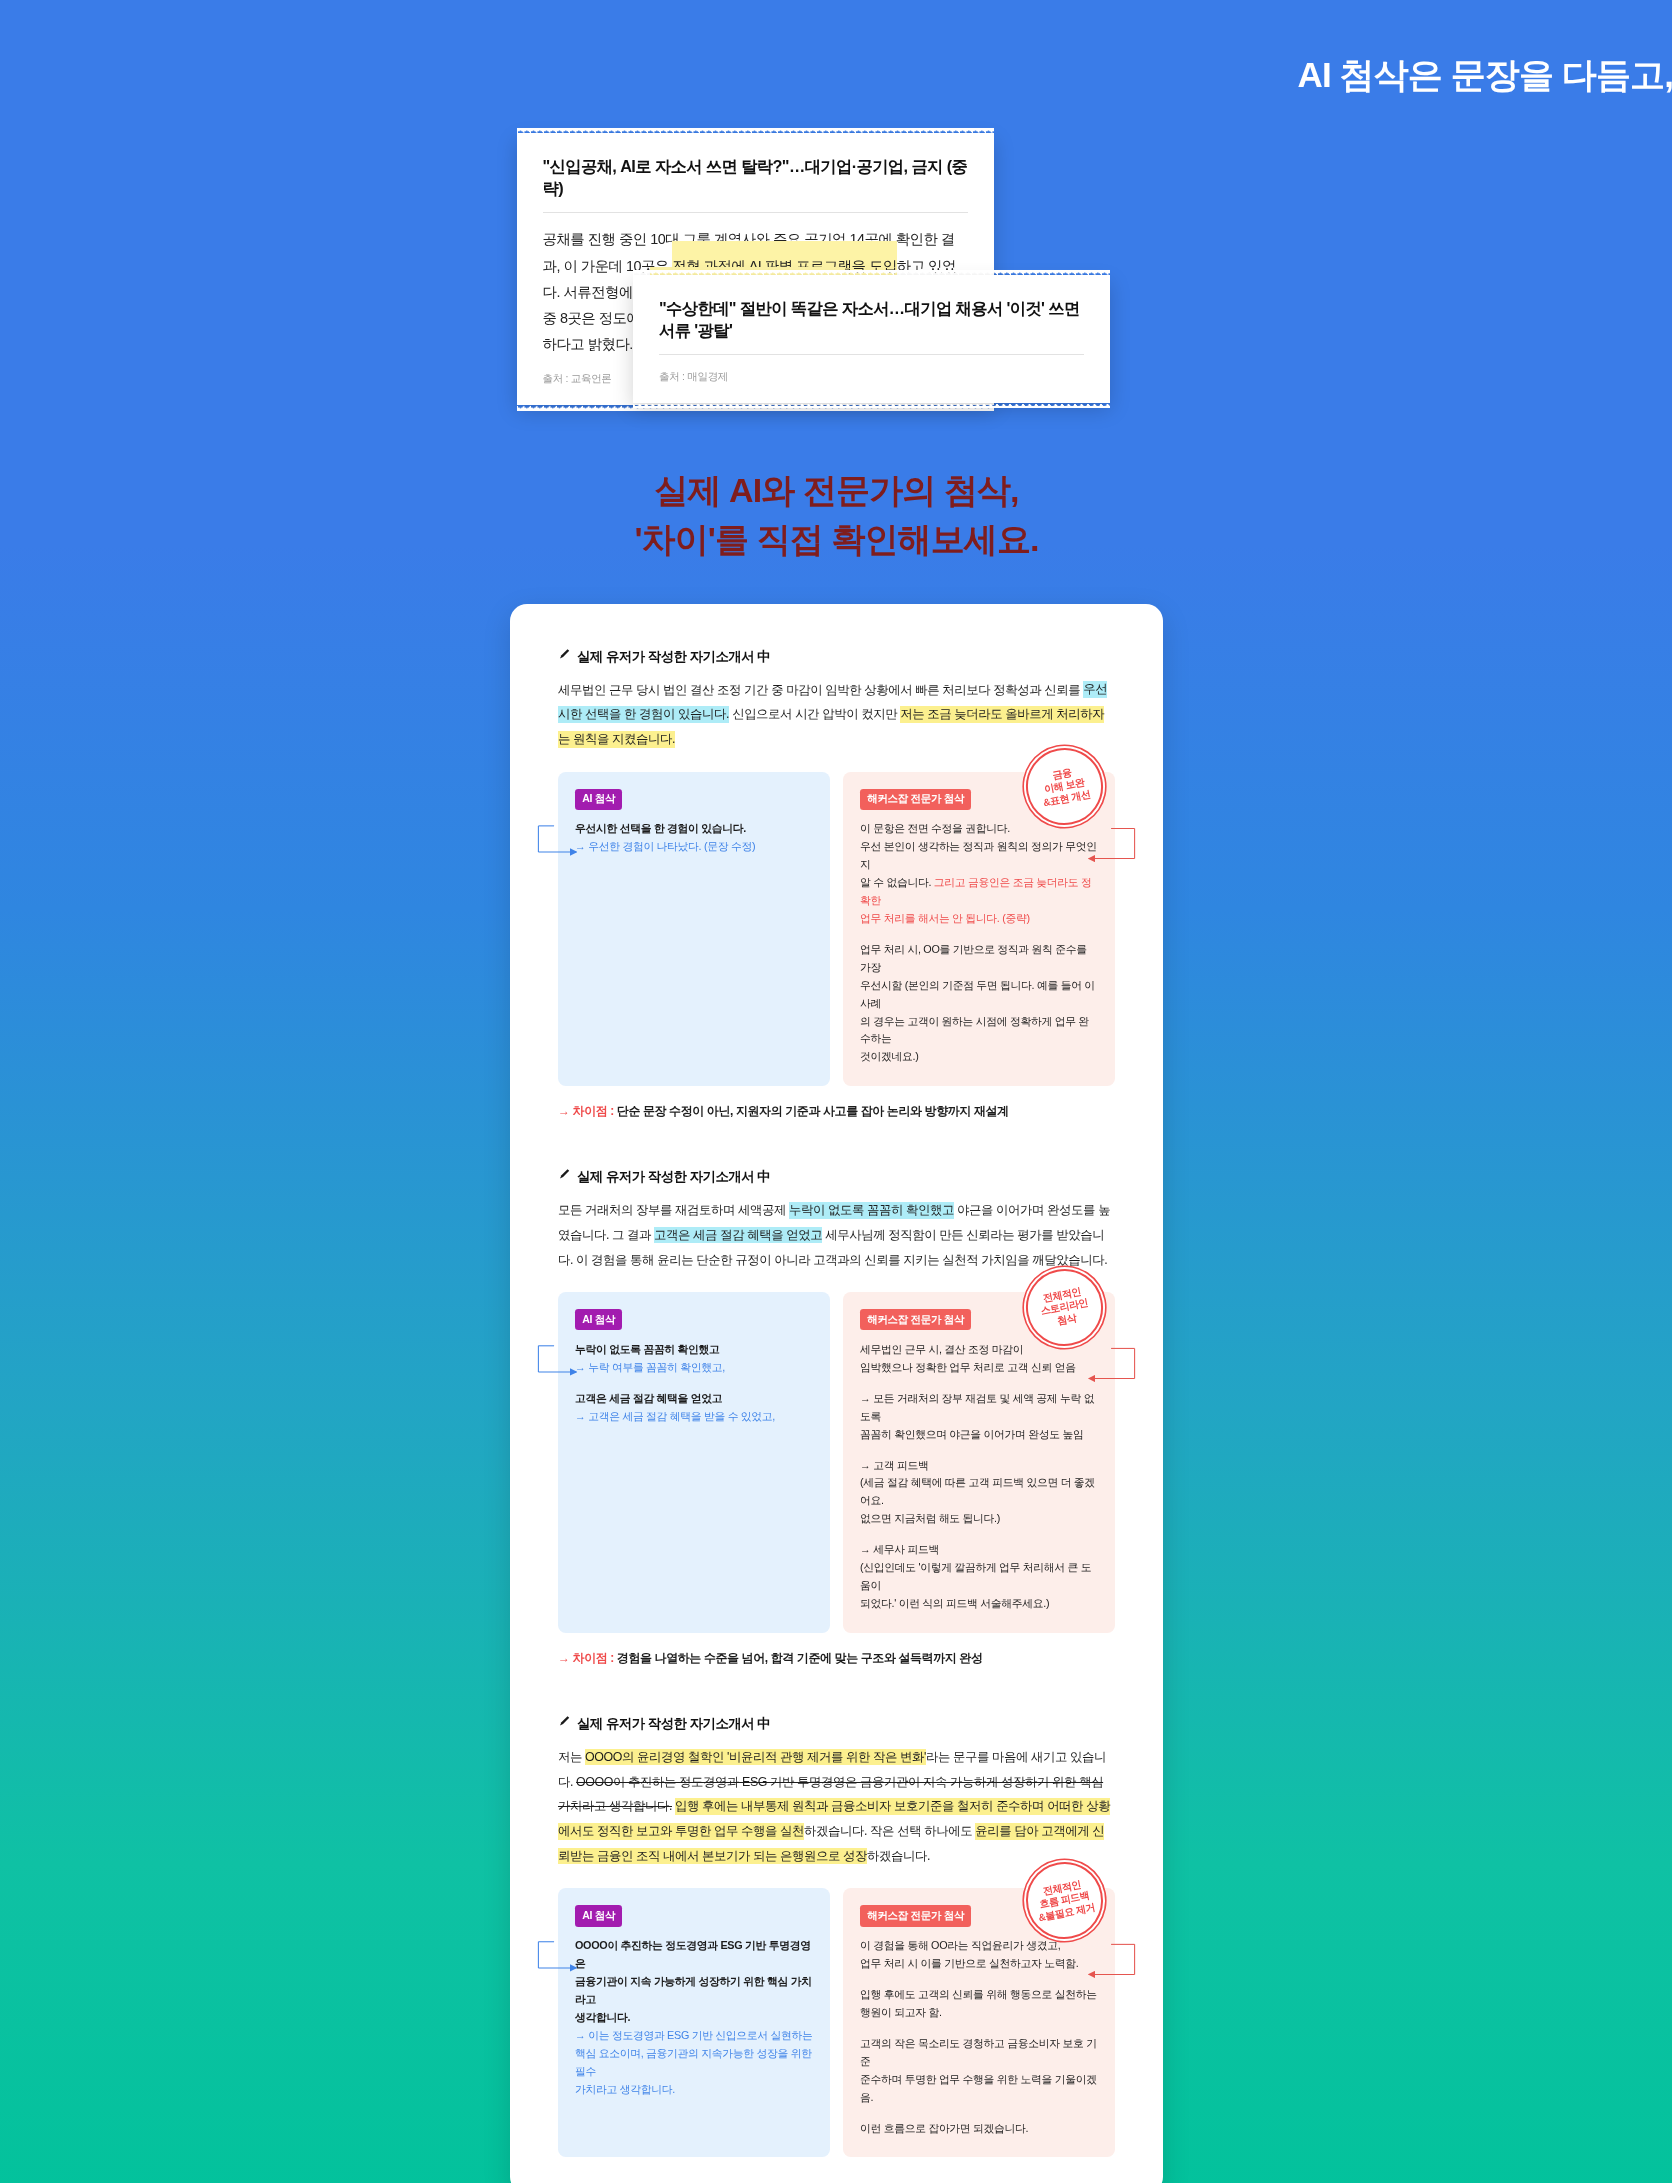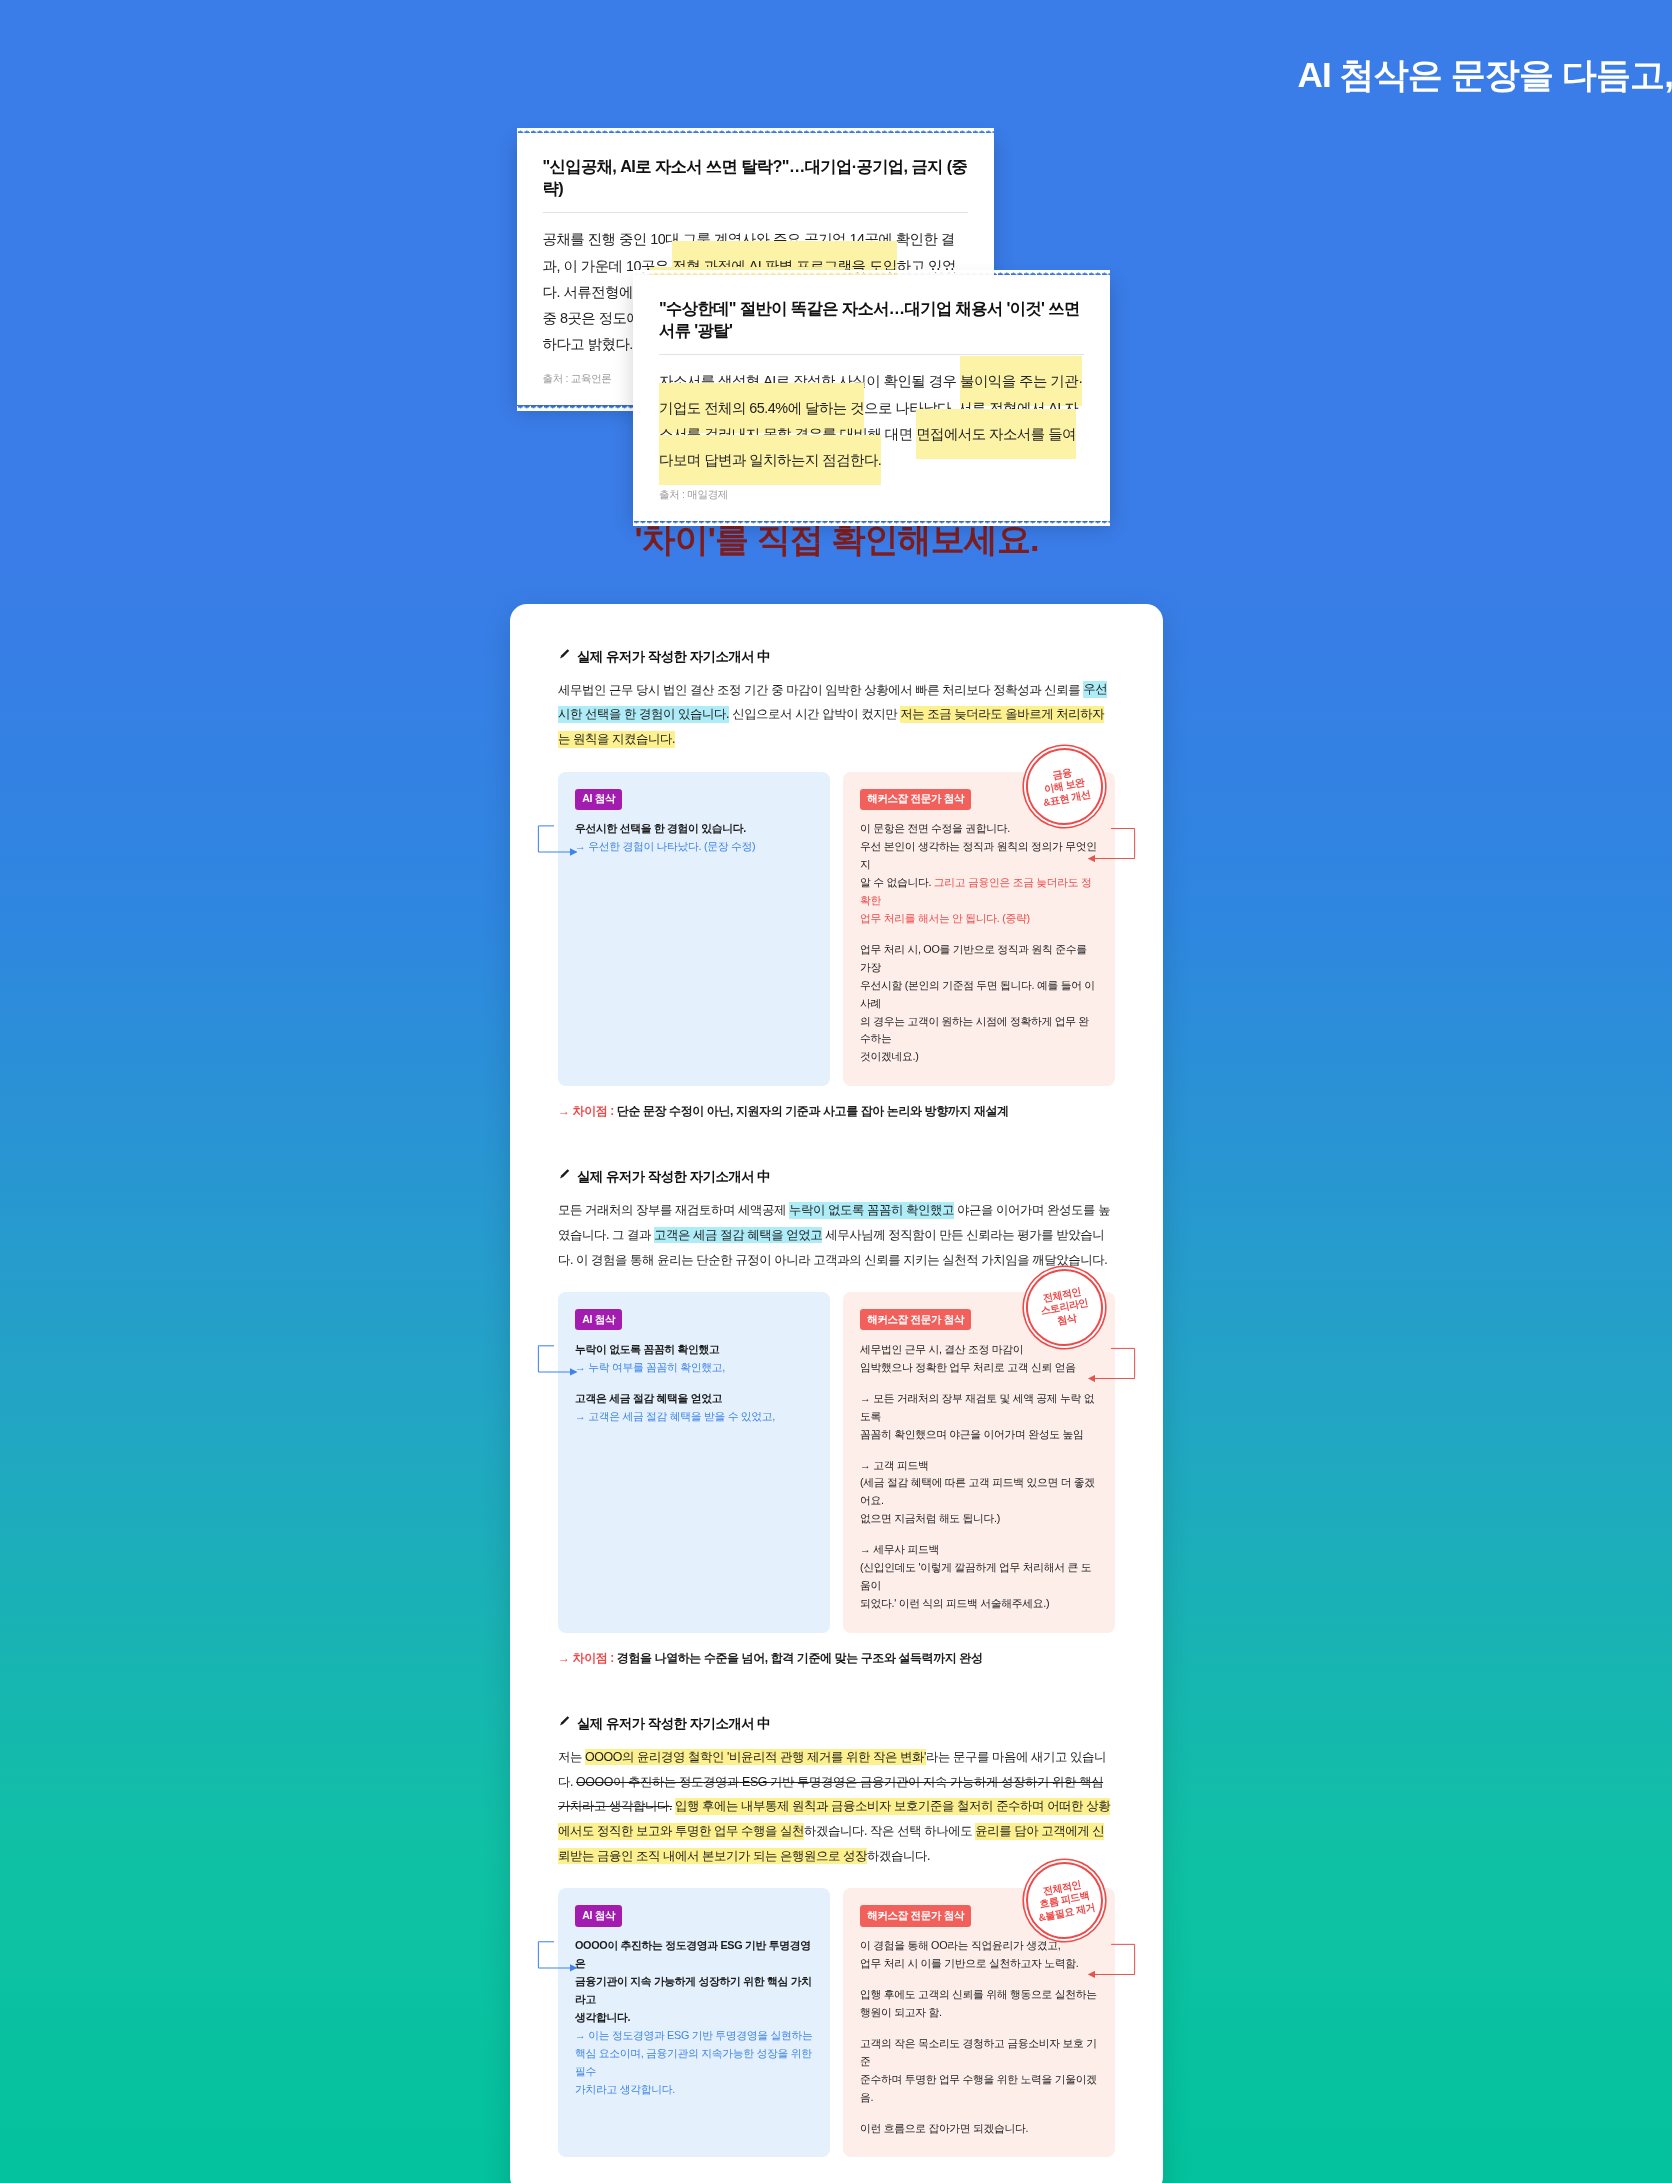--- a/index.html
+++ b/index.html
@@ -219,21 +219,20 @@
   </h1>
 
   <div class="news-area">
     <div class="news-card news-card--1">
       <div class="news-headline">"신입공채, AI로 자소서 쓰면 탈락?"…대기업·공기업, 금지 (중략)</div>
       <div class="news-body">공채를 진행 중인 10대 그룹 계열사와 주요 공기업 14곳에 확인한 결과, 이 가운데 10곳은 <mark class="hl-y">전형 과정에 AI 판별 프로그램을 도입</mark>하고 있었다. 서류전형에서 <mark class="hl-y">자기소개서의 'AI 표절률'을 확인</mark>한다고 답했으며, 그중 8곳은 정도에 따라 <mark class="hl-y">감점 사유가 될 수 있다고</mark>, 1곳은 <mark class="hl-y">탈락까지 가능</mark>하다고 밝혔다.</div>
       <div class="news-source">출처 : 교육언론</div>
     </div>
     <div class="news-card news-card--2">
       <div class="news-headline">"수상한데" 절반이 똑같은 자소서…대기업 채용서 '이것' 쓰면 서류 '광탈'</div>
-      <div class="news-body">자소서를 생성형 AI로 작성한 사실이 확인될 경우 <mark class="hl-y">불이익을 주는 기관·기업도 전체의 65.4%에 달하는 것</mark>으로 나타났다. 서류 전형에서 AI 자소서를 걸러내지 못할 경우를 대비해 대면 <mark class="hl-y">면접에서도 자소서를 들여다보며 답변과 일치하는지 점검한다.</mark></div>
       <div class="news-source">출처 : 매일경제</div>
     </div>
   </div>
 
   <h2 class="section-title">
     <span class="ln">실제 AI와 전문가의 첨삭,</span>
     <span class="ln">'차이'를 직접 확인해보세요.</span>
   </h2>
 
   <div class="panel">
@@ -304,21 +303,21 @@
         </div>
         <div class="example-block">
           <div class="src-head">
             <span class="pen-icon"><svg width="12.4" height="12.4" viewBox="0 0 19 19">
                 <path d="M3 16 L5.2 11.2 L14.6 1.8 L17.2 4.4 L7.8 13.8 Z" fill="#1a1a1a"></path>
               </svg></span>
             <span>실제 유저가 작성한 자기소개서 中</span>
           </div>
           <div class="src-body">저는 <mark class="hl-y2">OOOO의 윤리경영 철학인 '비윤리적 관행 제거를 위한 작은 변화'</mark>라는 문구를 마음에 새기고 있습니다. <span class="strike">OOOO이 추진하는 정도경영과 ESG 기반 투명경영은 금융기관이 지속 가능하게 성장하기 위한 핵심 가치라고 생각합니다.</span> <mark class="hl-y2">입행 후에는 내부통제 원칙과 금융소비자 보호기준을 철저히 준수하며 어떠한 상황에서도 정직한 보고와 투명한 업무 수행을 실천</mark>하겠습니다. 작은 선택 하나에도 <mark class="hl-y2">윤리를 담아 고객에게 신뢰받는 금융인 조직 내에서 본보기가 되는 은행원으로 성장</mark>하겠습니다.</div>
           <div class="compare">
-            <div class="col col--ai"><span class="tag tag--ai">AI 첨삭</span><div class="line">OOOO이 추진하는 정도경영과 ESG 기반 투명경영은</div><div class="line">금융기관이 지속 가능하게 성장하기 위한 핵심 가치라고</div><div class="line">생각합니다.</div><div class="sub">→ 이는 정도경영과 ESG 기반 투명경영을 실현하는</div><div class="sub">핵심 요소이며, 금융기관의 지속가능한 성장을 위한 필수</div><div class="sub">가치라고 생각합니다.</div></div>
+            <div class="col col--ai"><span class="tag tag--ai">AI 첨삭</span><div class="line">OOOO이 추진하는 정도경영과 ESG 기반 투명경영은</div><div class="line">금융기관이 지속 가능하게 성장하기 위한 핵심 가치라고</div><div class="line">생각합니다.</div><div class="sub">→ 이는 정도경영과 ESG 기반 신입으로서 실현하는</div><div class="sub">핵심 요소이며, 금융기관의 지속가능한 성장을 위한 필수</div><div class="sub">가치라고 생각합니다.</div></div>
             <div class="col col--expert"><span class="tag tag--expert">해커스잡 전문가 첨삭</span><div class="line plain">이 경험을 통해 OO라는 직업윤리가 생겼고,</div><div class="line plain">업무 처리 시 이를 기반으로 실천하고자 노력함.</div><div class="gap"></div><div class="line plain">입행 후에도 고객의 신뢰를 위해 행동으로 실천하는</div><div class="line plain">행원이 되고자 함.</div><div class="gap"></div><div class="line plain">고객의 작은 목소리도 경청하고 금융소비자 보호 기준</div><div class="line plain">준수하며 투명한 업무 수행을 위한 노력을 기울이겠음.</div><div class="gap"></div><div class="line plain">이런 흐름으로 잡아가면 되겠습니다.</div><div class="stamp stamp--3">
                 <span>전체적인<br>흐름 피드백<br>&amp;불필요 제거</span>
               </div></div>
             <svg class="arrow-svg" viewBox="0 0 852 410.375" width="557" height="268">
               <defs>
                 <marker id="ab2" markerWidth="7" markerHeight="7" refX="6" refY="3.5" orient="auto">
                   <path d="M0,0 L7,3.5 L0,7 z" fill="#3f83e8"></path>
                 </marker>
                 <marker id="ar2" markerWidth="7" markerHeight="7" refX="6" refY="3.5" orient="auto">
                   <path d="M0,0 L7,3.5 L0,7 z" fill="#e5554f"></path>

